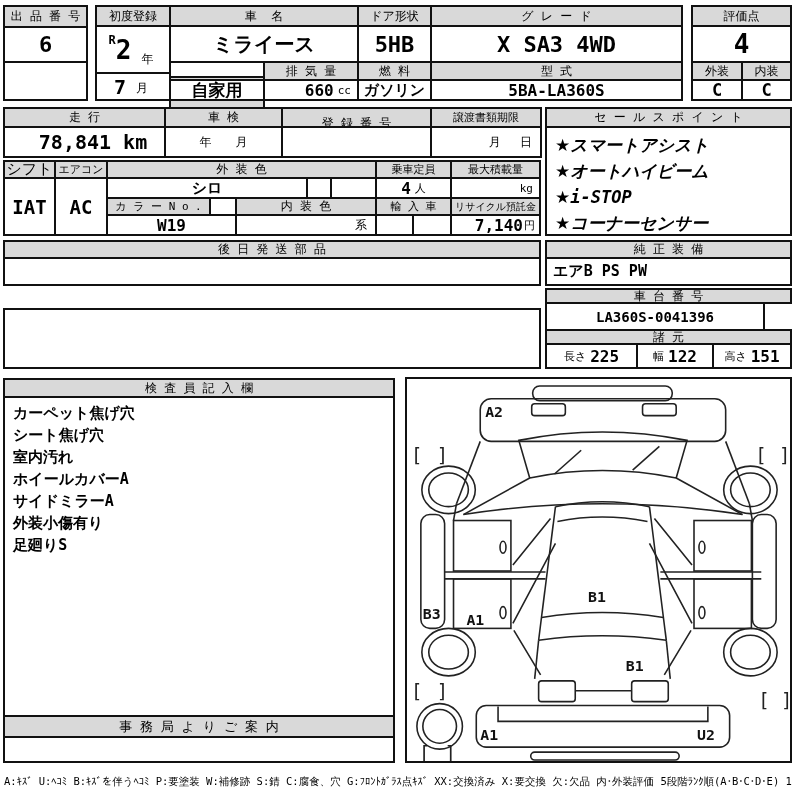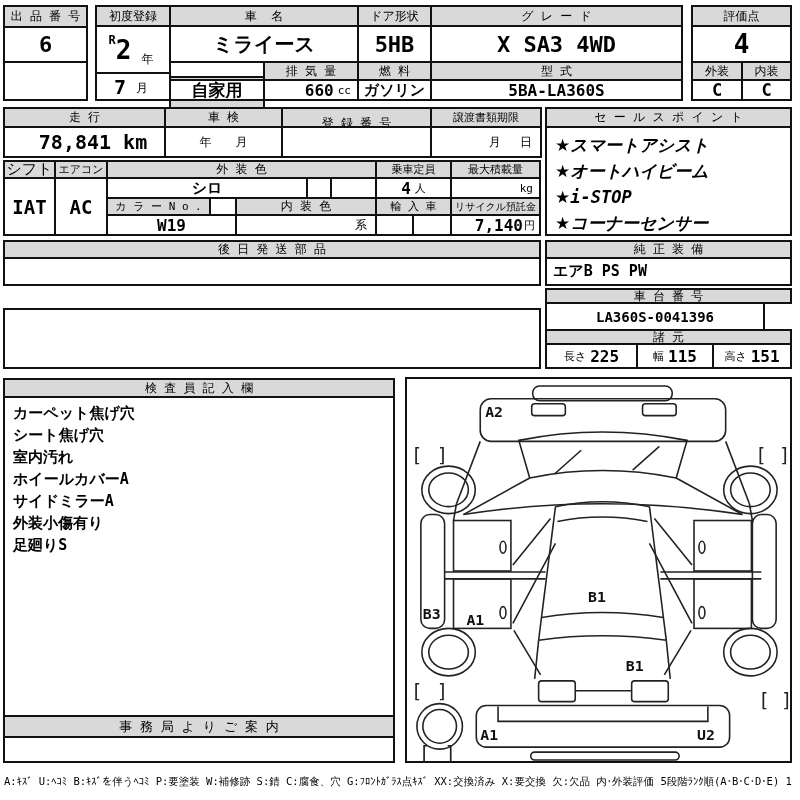--- a/index.html
+++ b/index.html
@@ -135,21 +135,21 @@
 
   <div class="cell hdr" style="left:545px;top:288px;width:247px;height:16px">車 台 番 号</div>
   <div class="cell val" style="left:545px;top:302px;width:220px;height:29px;font-size:14px">LA360S-0041396</div>
   <div class="cell hdr" style="left:545px;top:329px;width:247px;height:16px">諸 元</div>
   <div class="cell" style="left:545px;top:343px;width:93px;height:26px">
     <span class="unit-pre">長さ</span>
       <span class="val" style="font-size:16px">225</span>
   </div>
   <div class="cell" style="left:636px;top:343px;width:78px;height:26px">
     <span class="unit-pre">幅</span>
-      <span class="val" style="font-size:16px">115</span>
+      <span class="val" style="font-size:16px">122</span>
   </div>
   <div class="cell" style="left:712px;top:343px;width:80px;height:26px">
     <span class="unit-pre">高さ</span>
       <span class="val" style="font-size:16px">151</span>
   </div>
 
   <div class="cell lines top" style="left:3px;top:396px;width:392px;height:321px">
     <div>カーペット焦げ穴</div>
     <div>シート焦げ穴</div>
     <div>室内汚れ</div>

